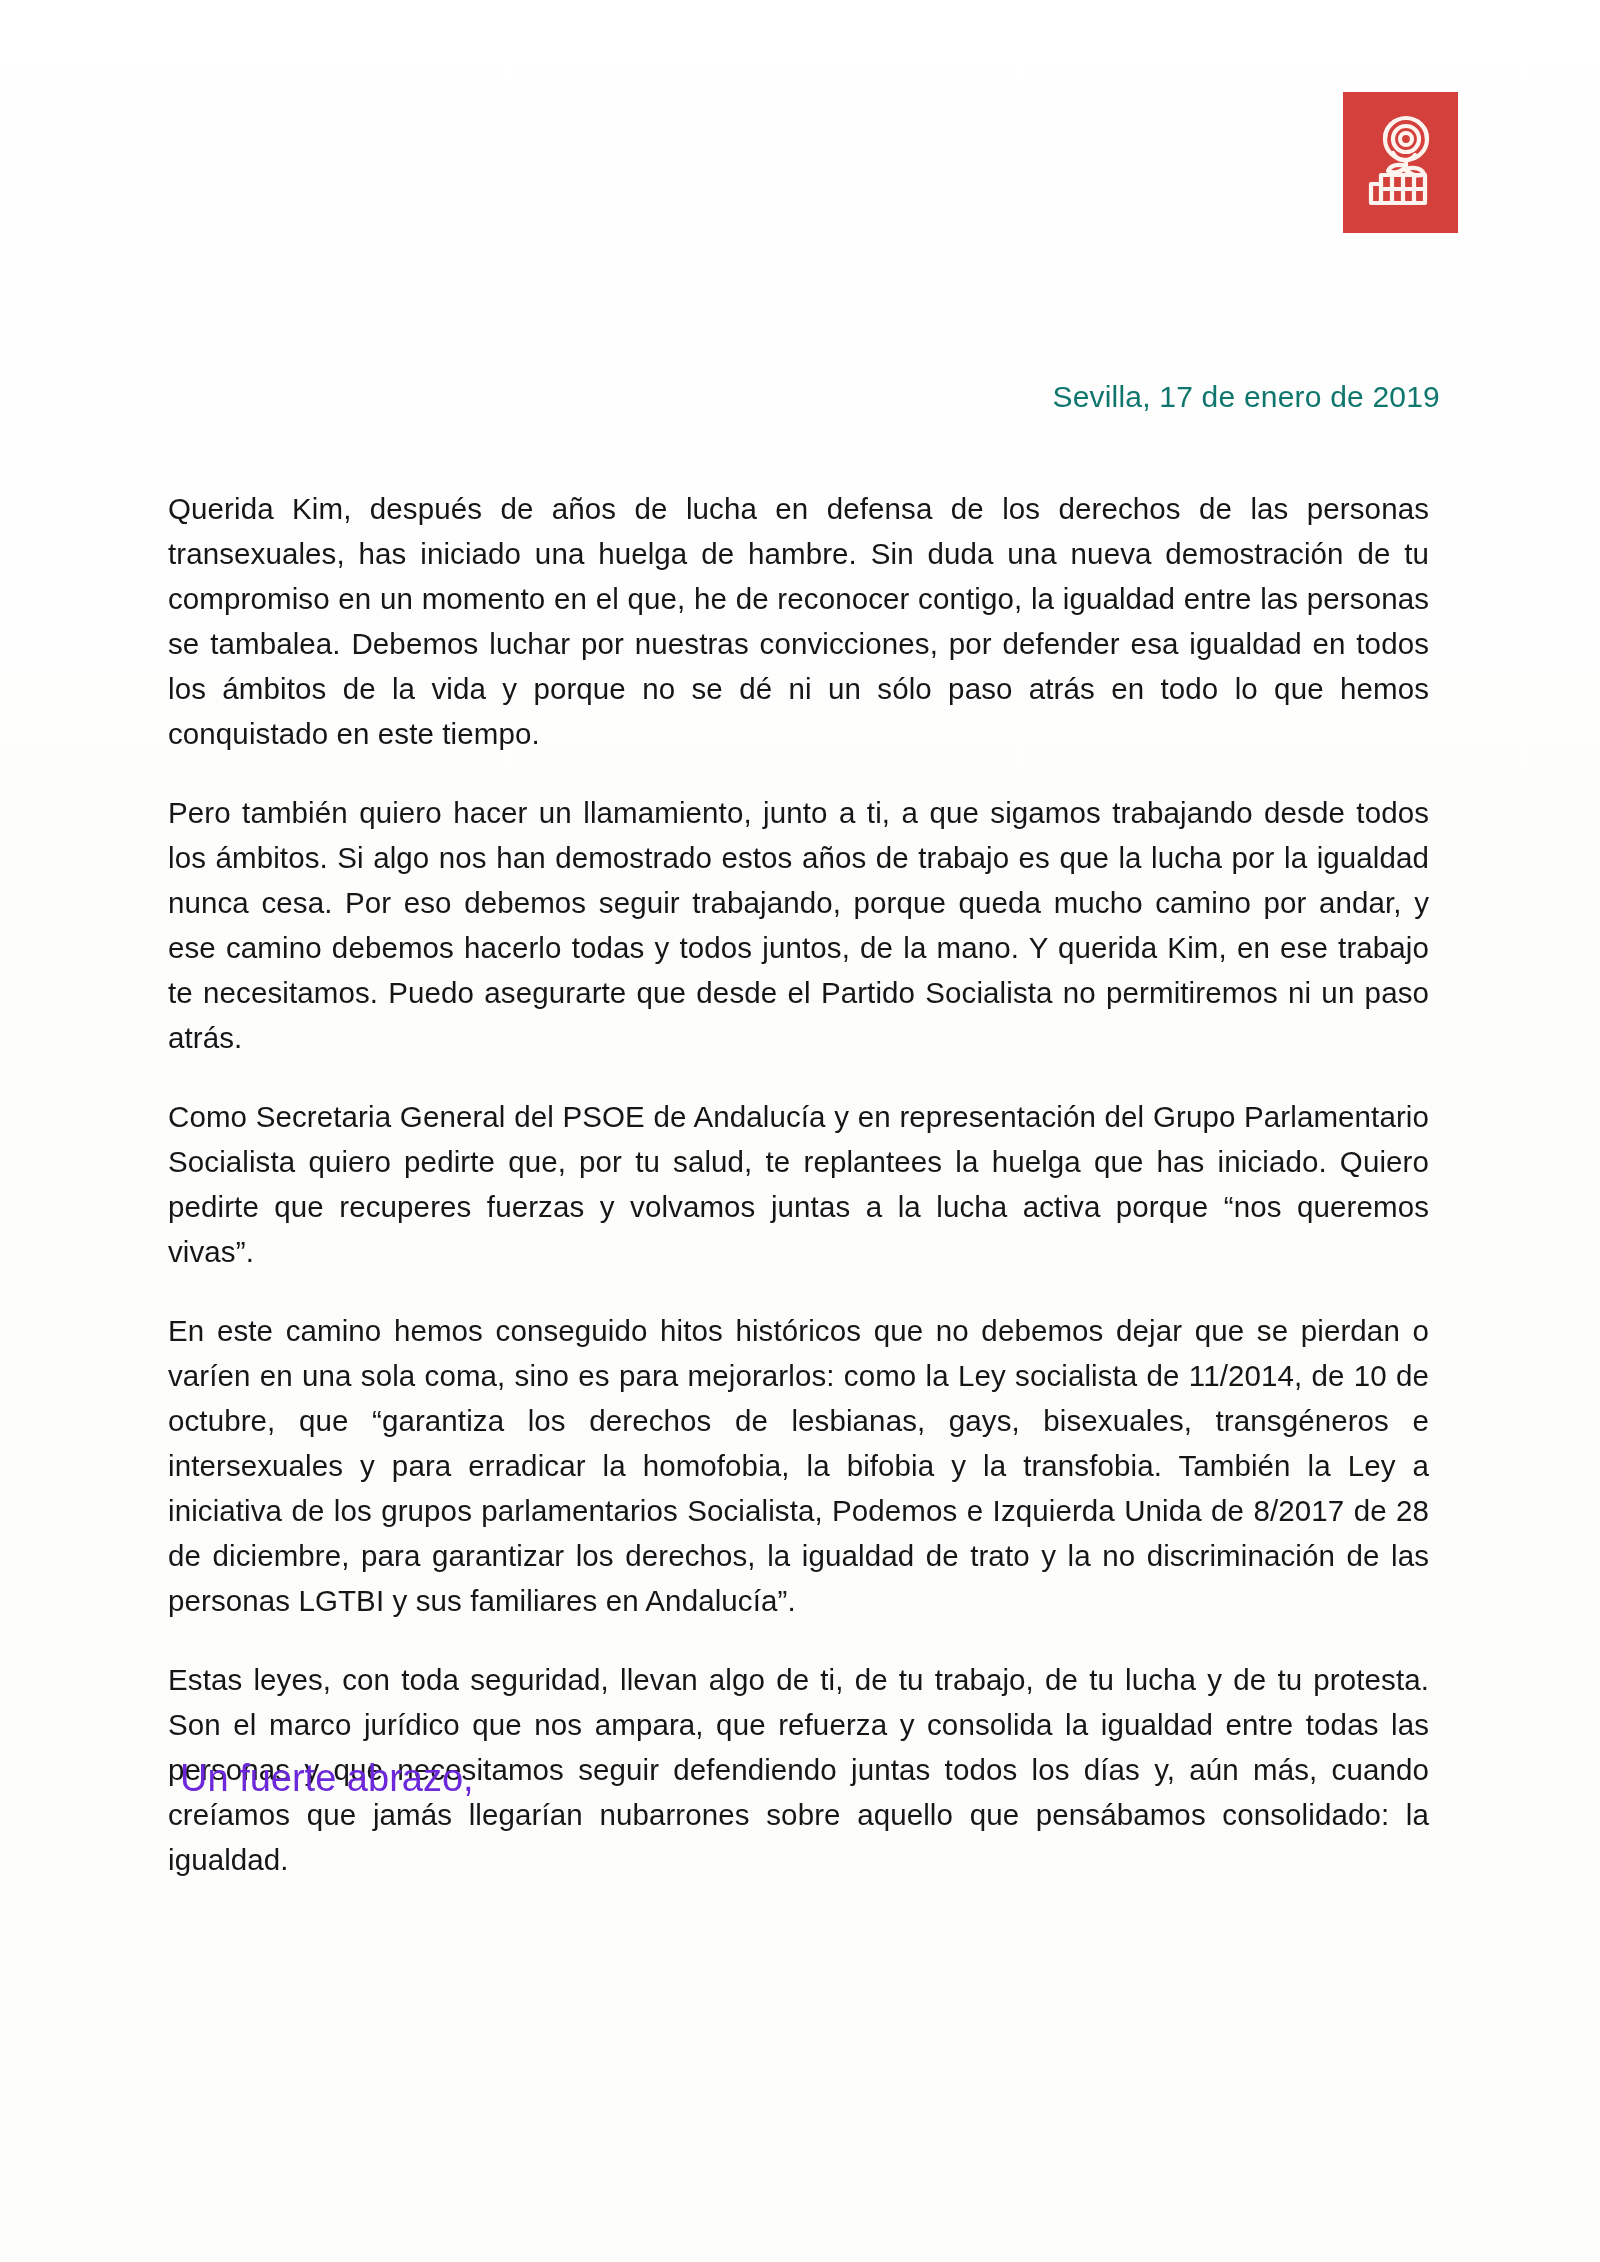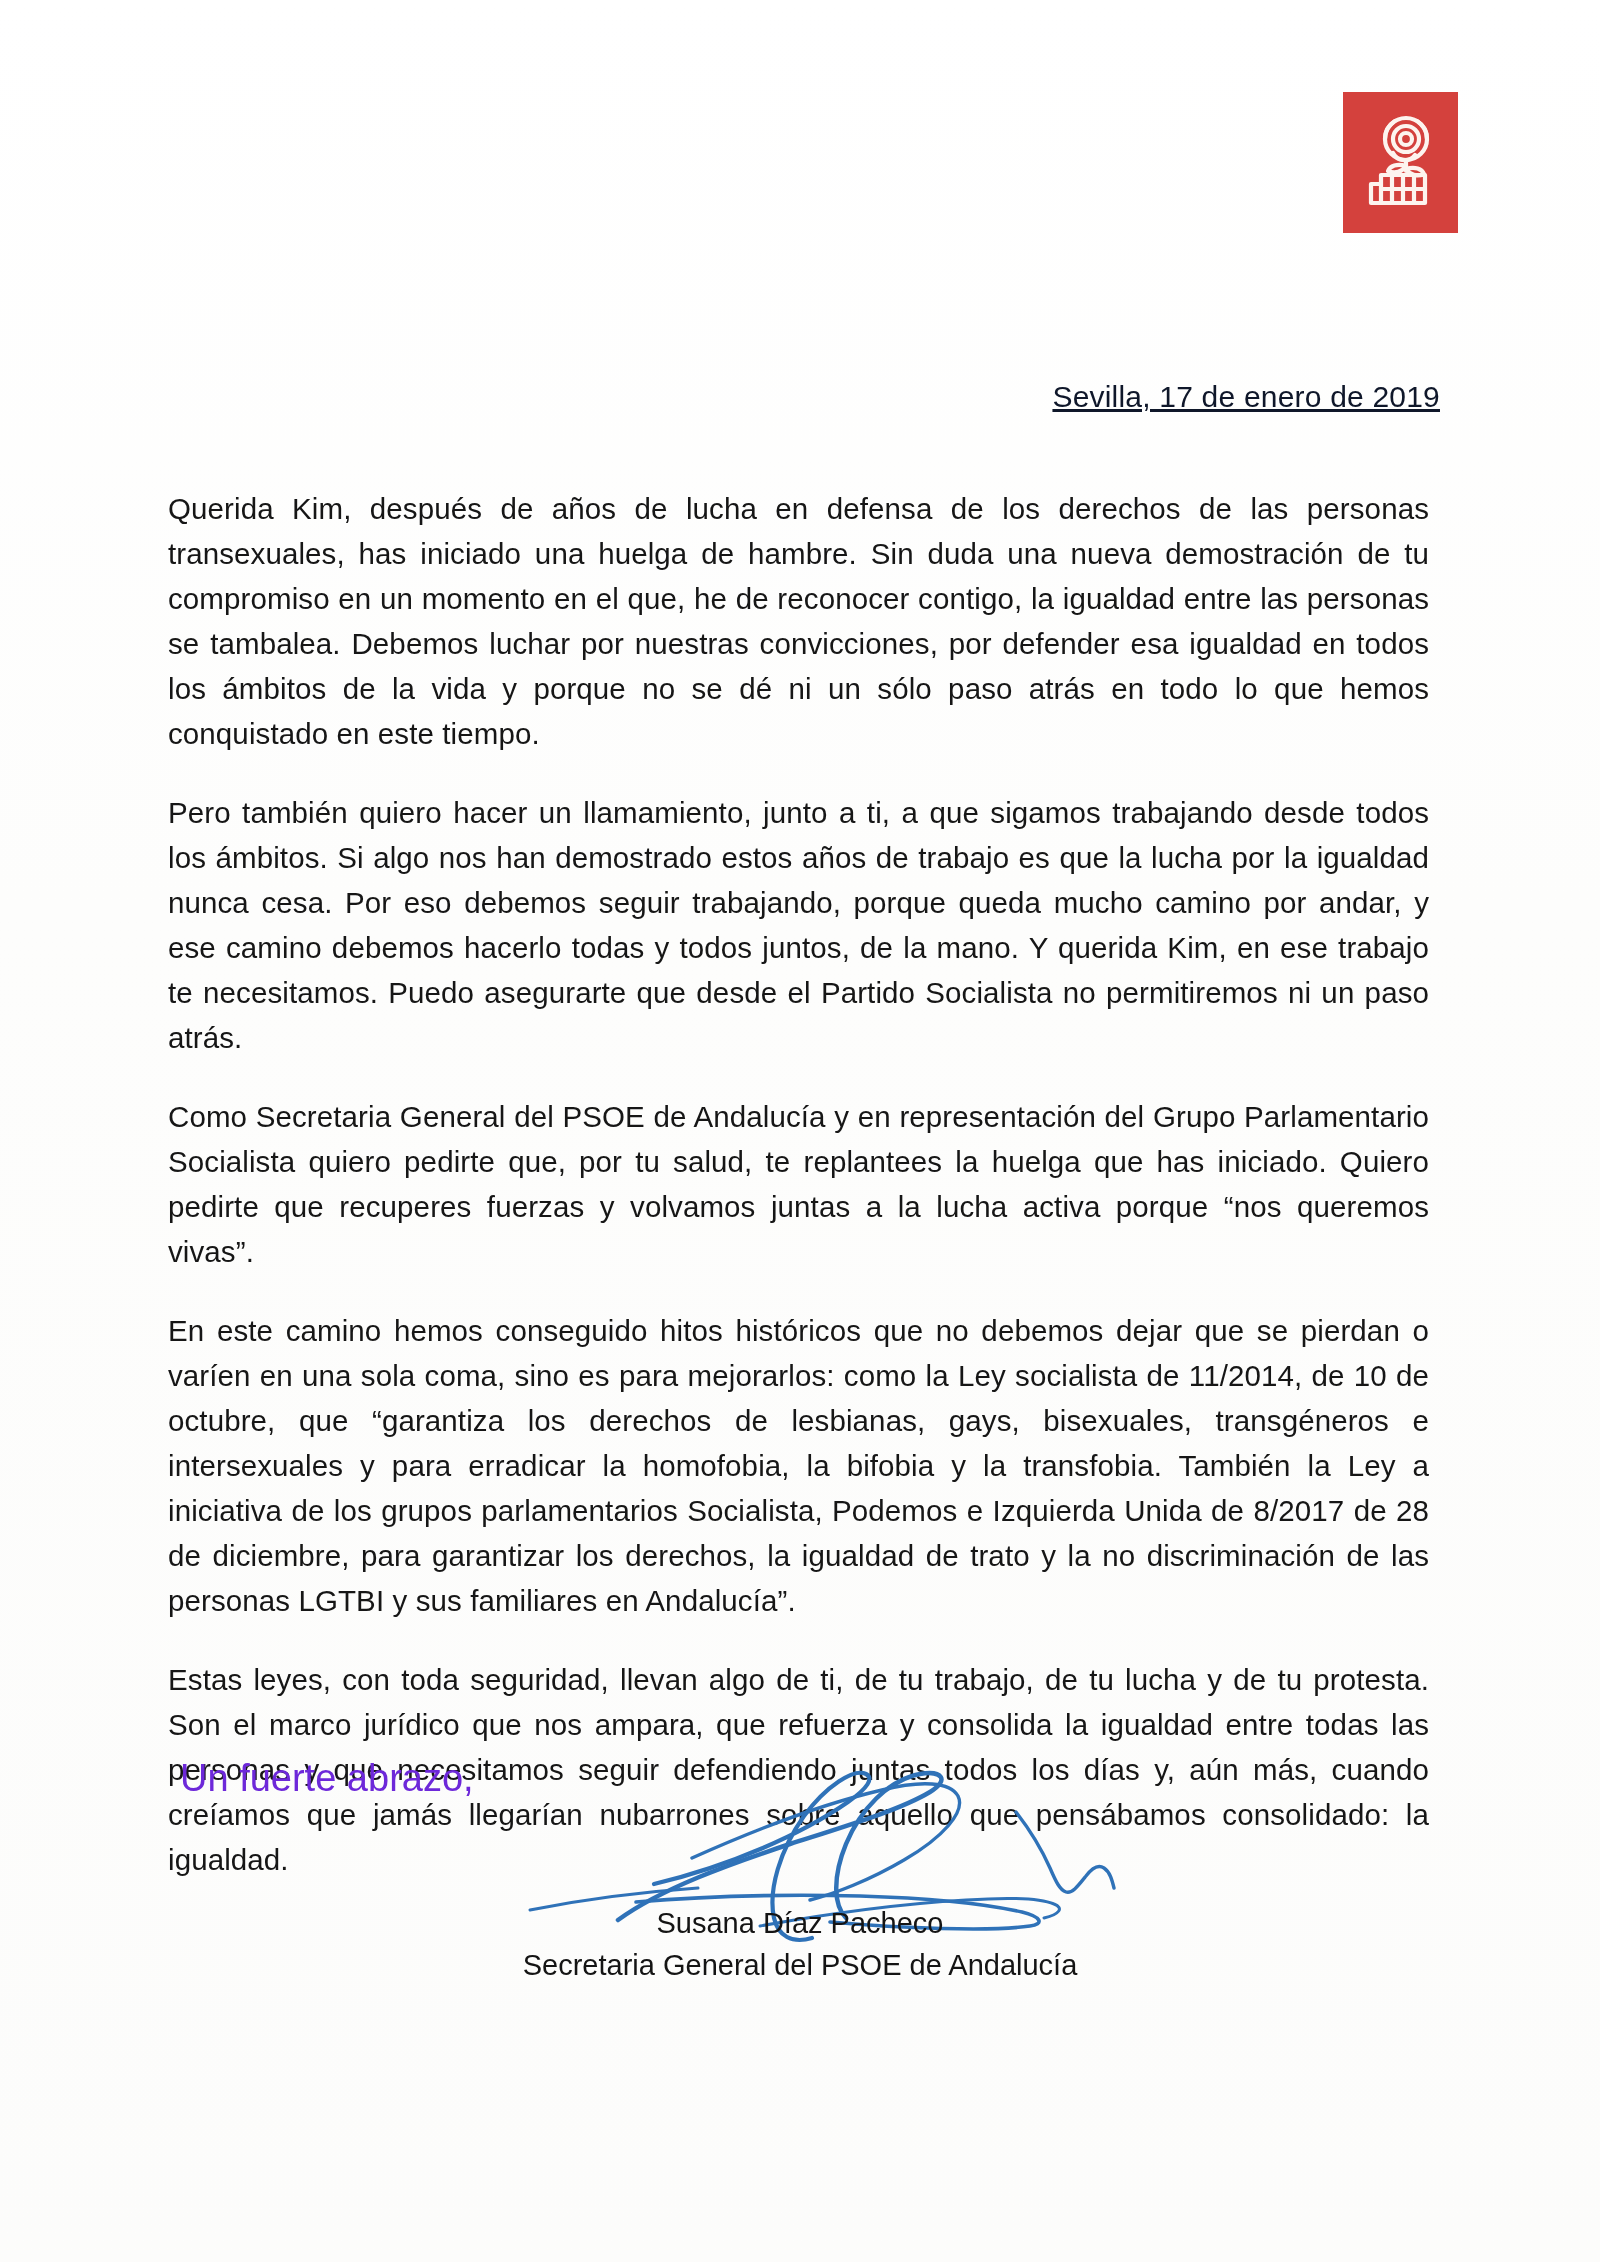--- a/index.html
+++ b/index.html
@@ -77,23 +77,22 @@
     display: block;
   }
 
   
   .date-line {
     position: absolute;
     top: 380px;
     right: 160px;
     font-size: 30px;
     letter-spacing: 0.2px;
-    color: #0f172a;
+    color: #0f766e;
     white-space: nowrap;
-    text-decoration: underline;
   }
 
   
   .letter-body {
     position: absolute;
     top: 486px;
     left: 168px;
     width: 1277px;
   }
   .para {
@@ -184,30 +183,13 @@
   <div class="letter-body">
     <p class="para">Querida Kim, después de años de lucha en defensa de los derechos de las personas transexuales, has iniciado una huelga de hambre. Sin duda una nueva demostración de tu compromiso en un momento en el que, he de reconocer contigo, la igualdad entre las personas se tambalea. Debemos luchar por nuestras convicciones, por defender esa igualdad en todos los ámbitos de la vida y porque no se dé ni un sólo paso atrás en todo lo que hemos conquistado en este tiempo.</p>
     <p class="para">Pero también quiero hacer un llamamiento, junto a ti, a que sigamos trabajando desde todos los ámbitos. Si algo nos han demostrado estos años de trabajo es que la lucha por la igualdad nunca cesa. Por eso debemos seguir trabajando, porque queda mucho camino por andar, y ese camino debemos hacerlo todas y todos juntos, de la mano. Y querida Kim, en ese trabajo te necesitamos. Puedo asegurarte que desde el Partido Socialista no permitiremos ni un paso atrás.</p>
     <p class="para">Como Secretaria General del PSOE de Andalucía y en representación del Grupo Parlamentario Socialista quiero pedirte que, por tu salud, te replantees la huelga que has iniciado. Quiero pedirte que recuperes fuerzas y volvamos juntas a la lucha activa porque “nos queremos vivas”.</p>
     <p class="para">En este camino hemos conseguido hitos históricos que no debemos dejar que se pierdan o varíen en una sola coma, sino es para mejorarlos: como la Ley socialista de 11/2014, de 10 de octubre, que “garantiza los derechos de lesbianas, gays, bisexuales, transgéneros e intersexuales y para erradicar la homofobia, la bifobia y la transfobia. También la Ley a iniciativa de los grupos parlamentarios Socialista, Podemos e Izquierda Unida de 8/2017 de 28 de diciembre, para garantizar los derechos, la igualdad de trato y la no discriminación de las personas LGTBI y sus familiares en Andalucía”.</p>
     <p class="para">Estas leyes, con toda seguridad, llevan algo de ti, de tu trabajo, de tu lucha y de tu protesta. Son el marco jurídico que nos ampara, que refuerza y consolida la igualdad entre todas las personas y que necesitamos seguir defendiendo juntas todos los días y, aún más, cuando creíamos que jamás llegarían nubarrones sobre aquello que pensábamos consolidado: la igualdad.</p>
   </div>
 
   <div class="closing">Un fuerte abrazo,</div>
 
-  <div class="signature-block">
-    <div class="signature-scrawl">
-      <svg width="740" height="190" viewBox="0 0 740 190" fill="none" aria-hidden="true">
-        <g stroke="#2f72b8" fill="none" stroke-linecap="round" stroke-linejoin="round">
-          <path d="M188 152 C232 120 300 96 360 76 C416 58 470 42 500 24 C520 12 512 2 490 6 C458 12 430 42 416 76 C402 110 404 138 416 150" stroke-width="4.5"></path>
-          <path d="M206 134 C276 128 350 126 430 128 C498 130 556 136 592 144 C612 149 614 156 600 158 C560 164 470 160 400 154" stroke-width="3.6"></path>
-          <path d="M224 116 C300 98 372 66 418 34 C438 20 444 10 436 6 C424 0 396 18 374 48 C350 82 338 122 344 150 C348 168 362 176 382 170" stroke-width="4.2"></path>
-          <path d="M262 90 C320 64 392 36 452 22 C492 12 520 14 528 28 C536 44 512 70 474 92 C440 112 404 126 380 132" stroke-width="3.4"></path>
-          <path d="M330 158 C396 146 468 136 536 132 C580 129 610 130 624 136 C634 140 630 146 614 150" stroke-width="3"></path>
-          <path d="M586 44 C600 62 612 82 620 100 C626 114 630 122 636 124 C642 126 648 118 656 108 C662 100 668 96 674 100 C680 104 682 112 684 120" stroke-width="3.4"></path>
-          <path d="M100 142 C150 132 210 124 268 120" stroke-width="3"></path>
-        </g>
-      </svg>
-    </div>
-    <div class="sig-name">Susana Díaz Pacheco</div>
-    <div class="sig-role">Secretaria General del PSOE de Andalucía</div>
-  </div>
 </div>
 
 </body></html>

